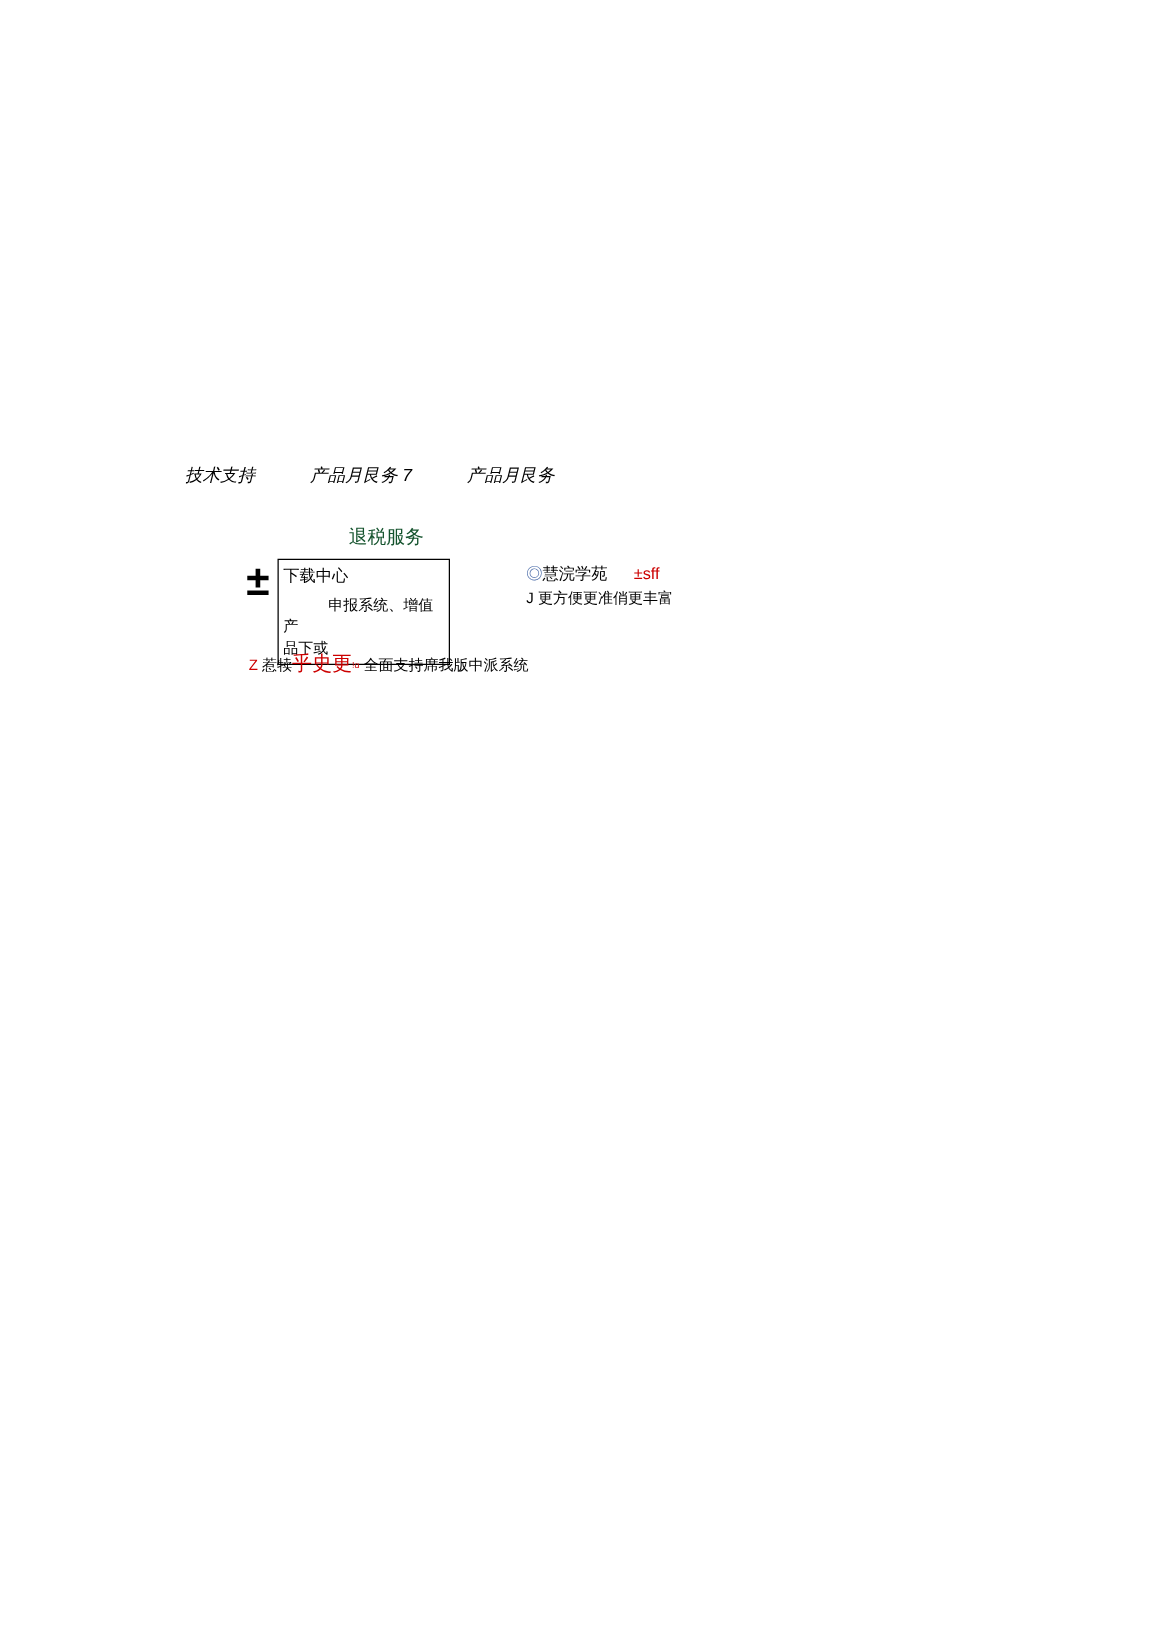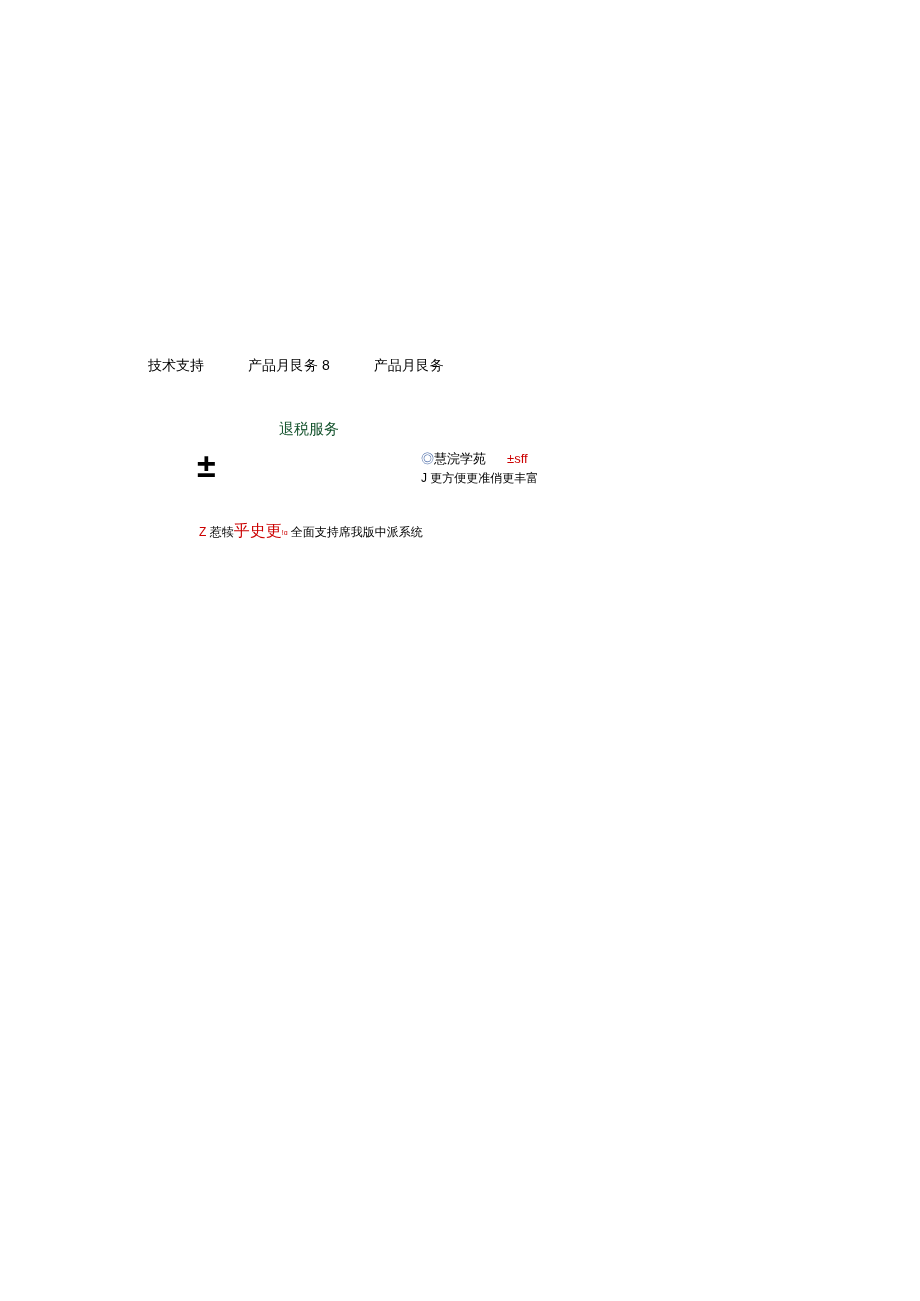--- a/index.html
+++ b/index.html
@@ -6,26 +6,27 @@
       font-family: sans-serif;
       margin: 0;
       padding: 0;
       width: 920px;
       height: 1301px;
       position: relative;
       background: #fff;
     }
     .nav {
       position: absolute;
-      top: 357px;
+      top: 372px;
       left: 148px;
       display: flex;
       gap: 44px;
       font-size: 14px;
       color: #000;
+      font-style: italic;
     }
     .section-title {
       position: absolute;
       top: 420px;
       left: 279px;
       font-size: 15px;
       color: #14532d;
     }
     .download-row {
       position: absolute;
@@ -100,28 +101,33 @@
       color: #c00;
       font-size: 7px;
       vertical-align: middle;
     }
   </style>
 </head>
 <body>
 
 <div class="nav">
   <span>技术支持</span>
-  <span>产品月艮务 8</span>
+  <span>产品月艮务 7</span>
   <span>产品月艮务</span>
 </div>
 
 <div class="section-title">退税服务</div>
 
 <div class="download-row">
   <div class="plus-icon">±</div>
+  <div class="download-box">
+    <span class="download-title">下载中心</span>
+    <span class="download-sub">申报系统、增值产</span>
+    <span class="download-sub2">品下或</span>
+  </div>
 </div>
 
 <div class="rate-block">
   <div>
     <span class="circle-icon">◎</span><span class="rate-query">慧浣学苑</span><span class="red-text">±sff</span>
   </div>
   <div class="rate-sub">J 更方便更准俏更丰富</div>
 </div>
 
 <div class="bottom-line">

